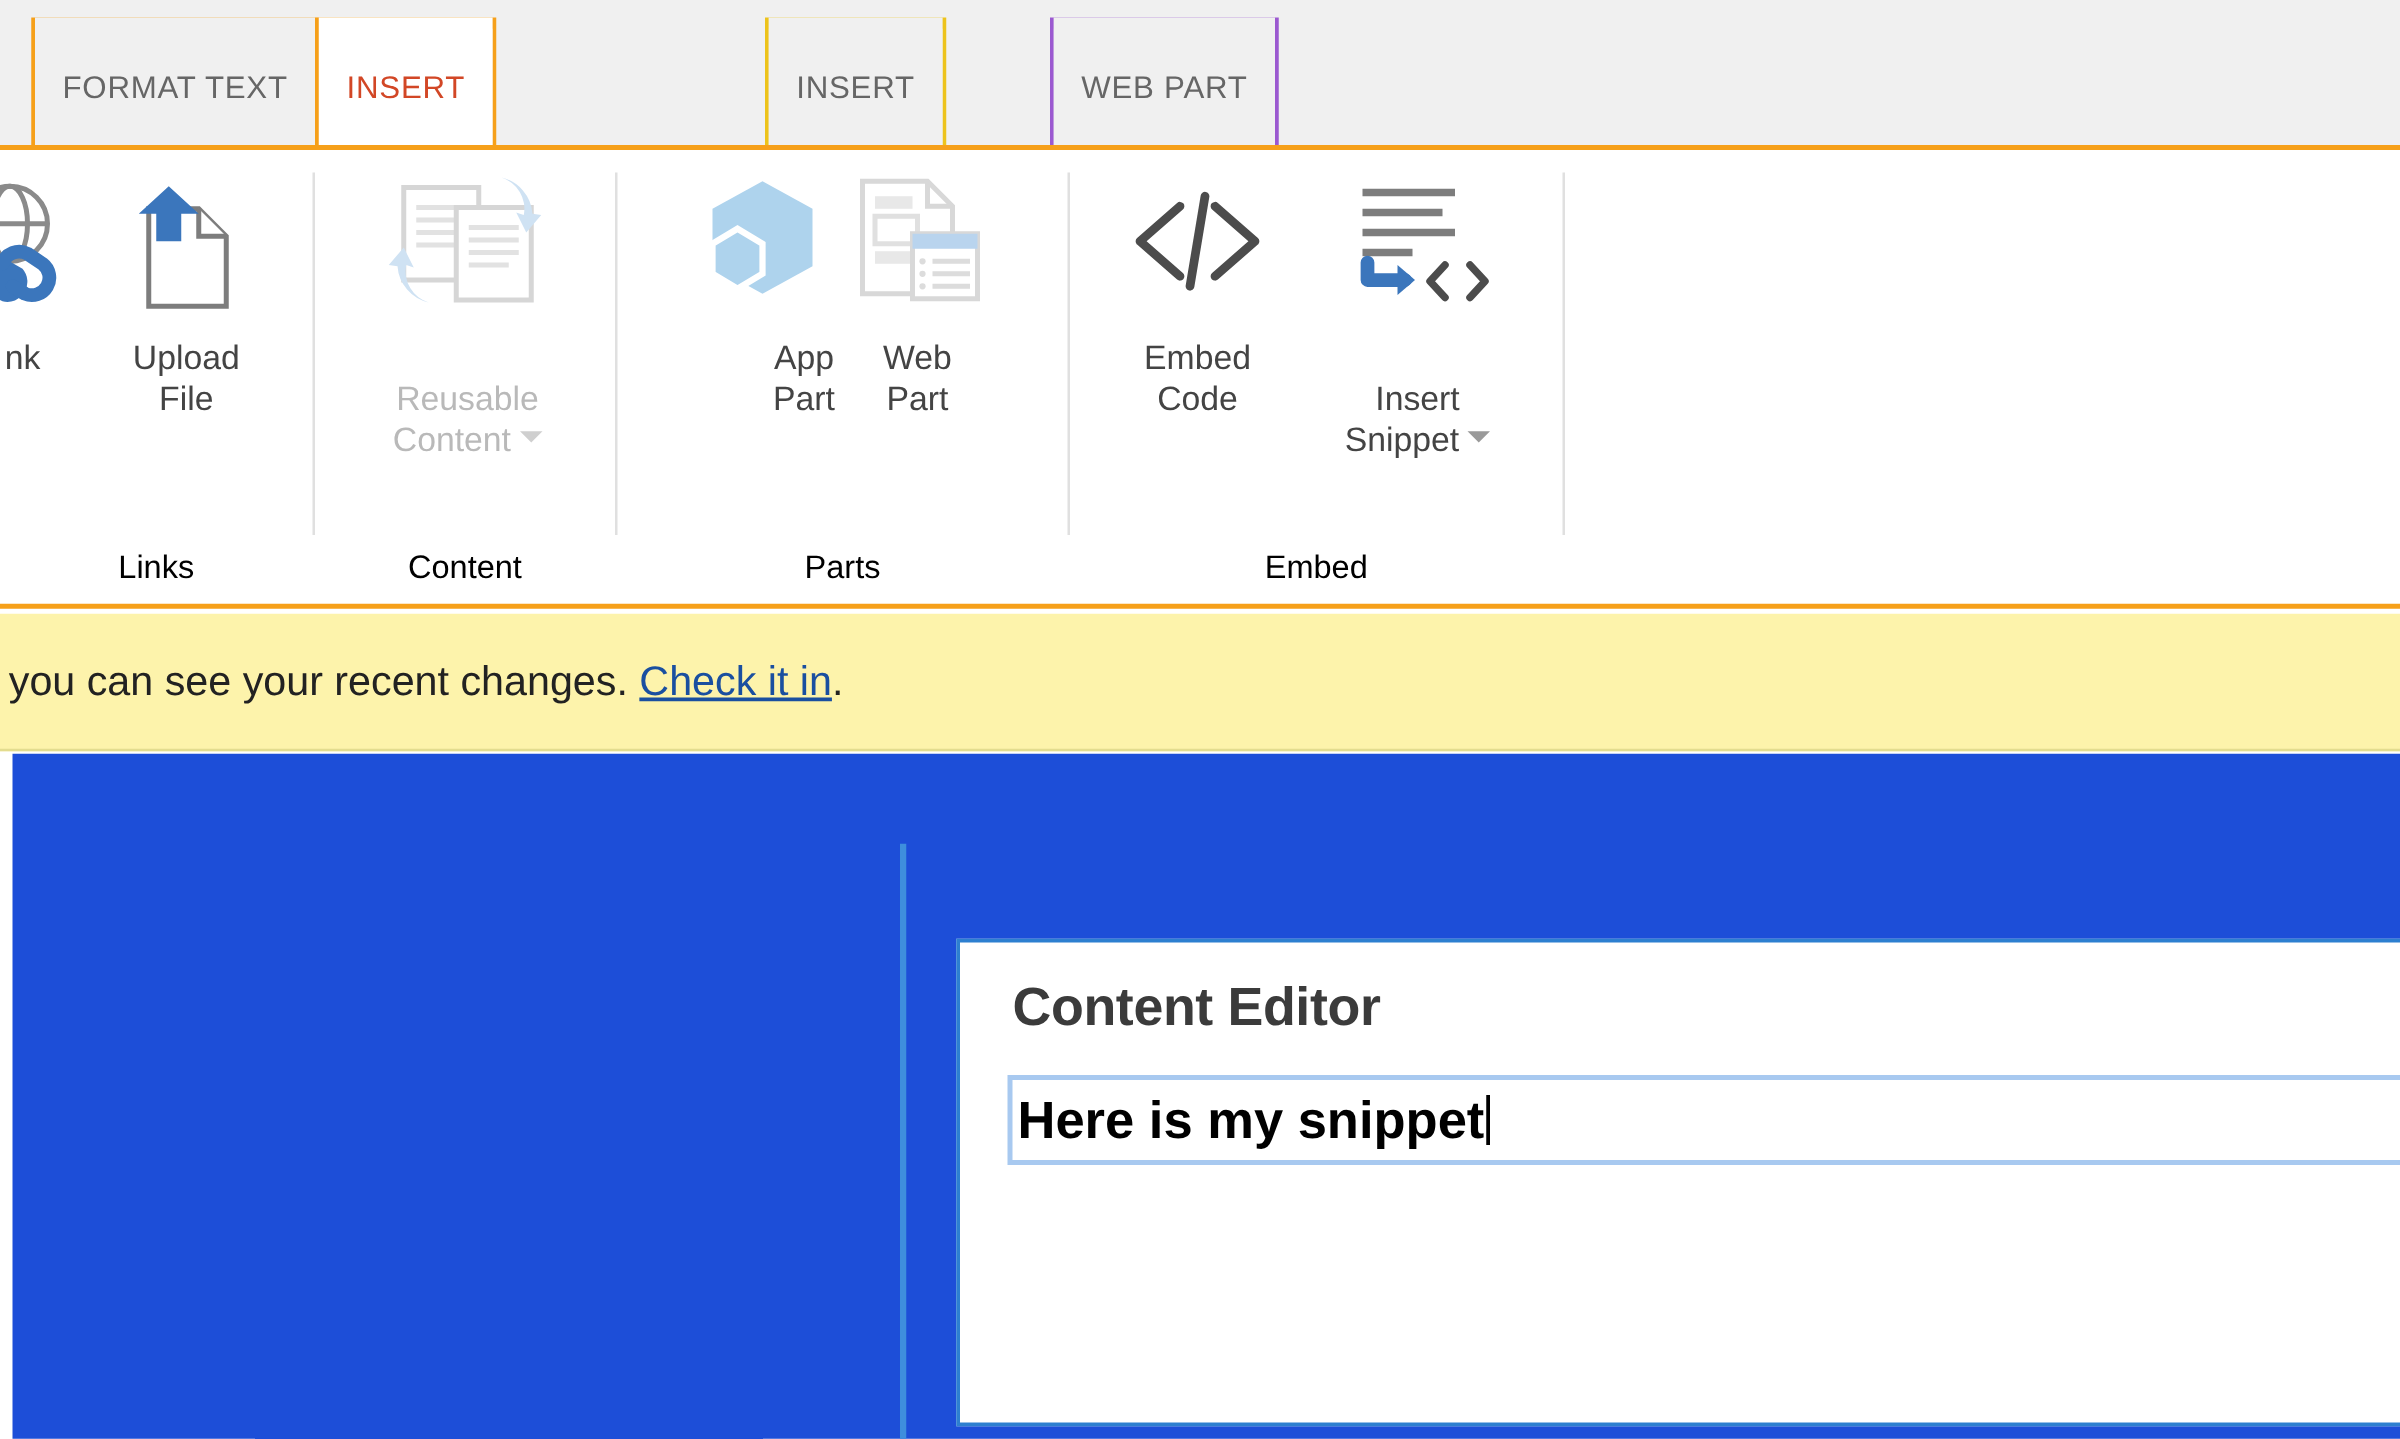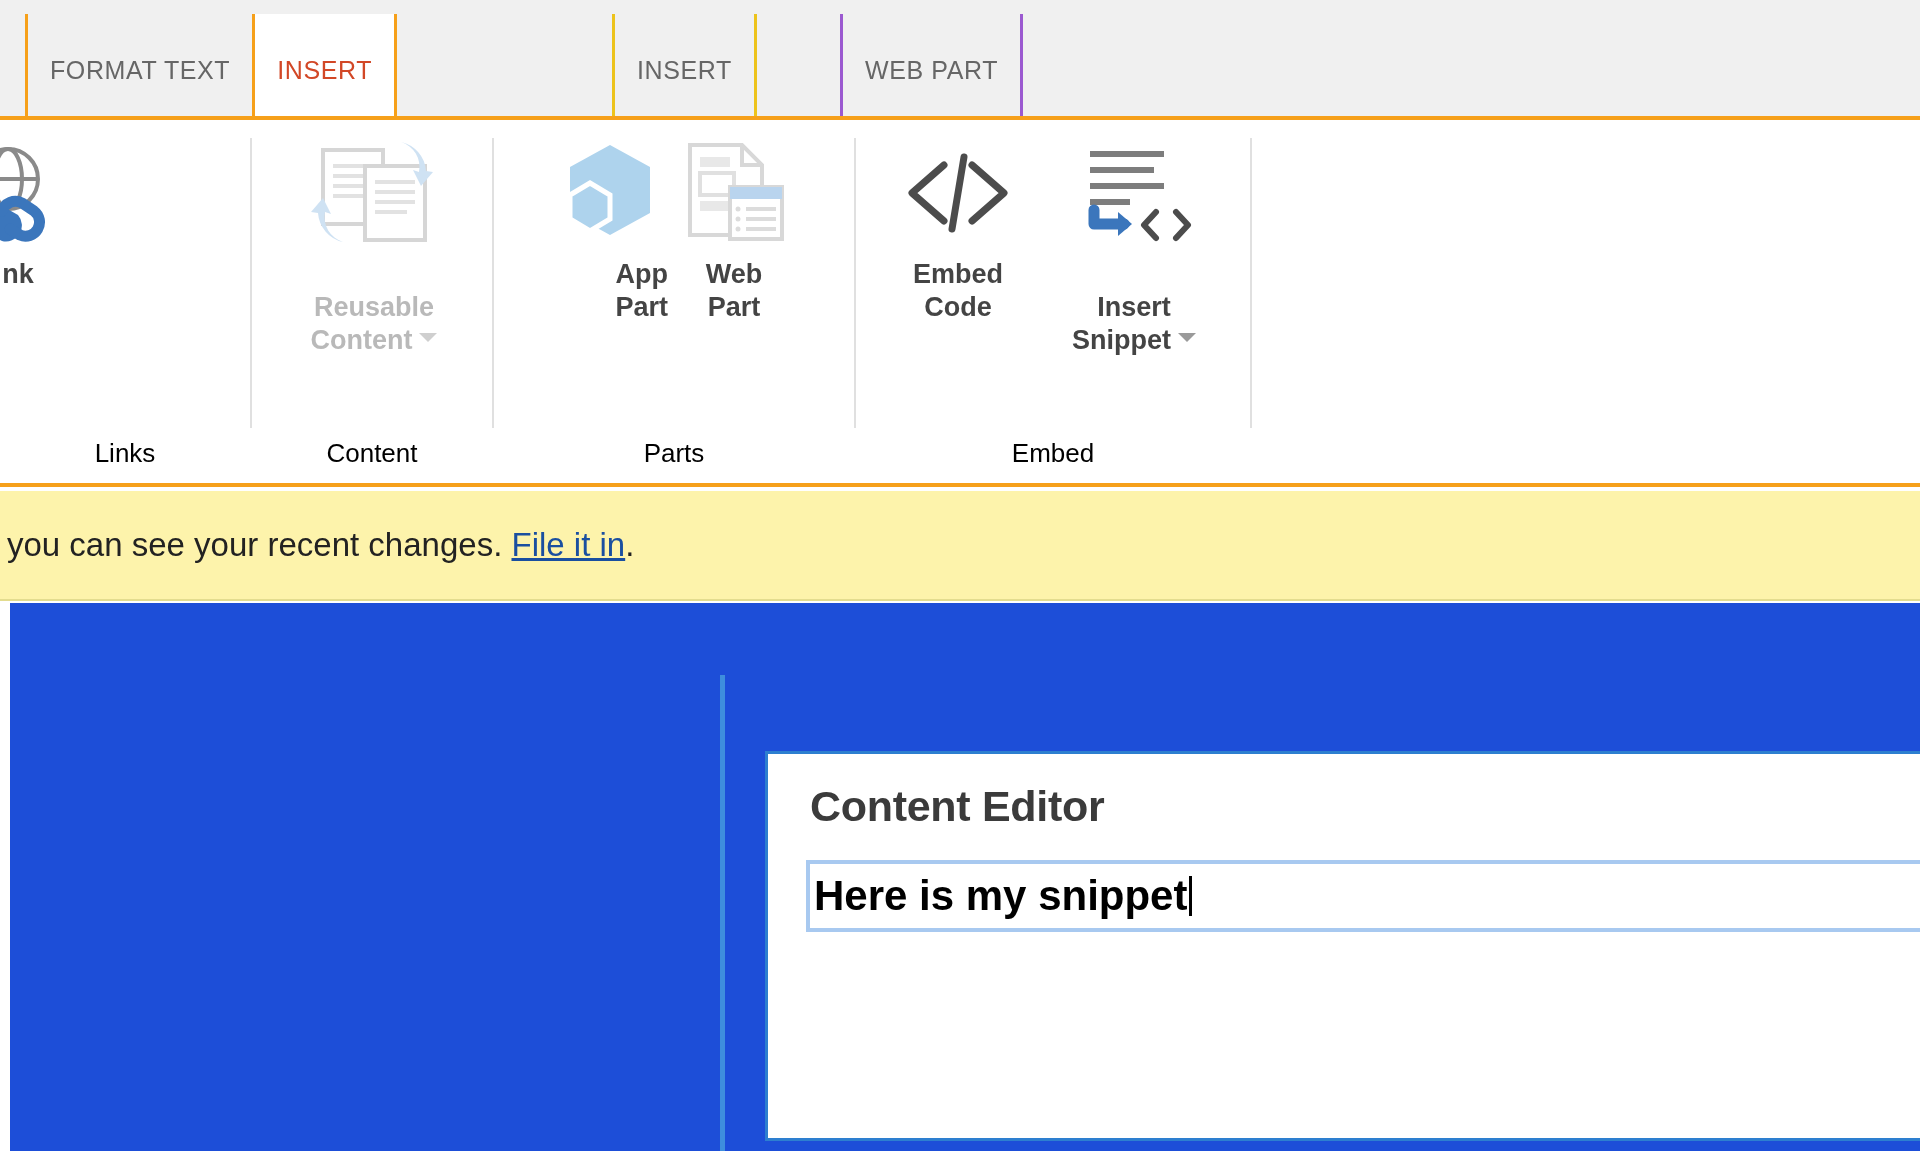--- a/index.html
+++ b/index.html
@@ -74,23 +74,23 @@
     width: 100%; text-align: center;
     font-size: 26px; color: #000000;
   }
   .rb-btn {
     position: absolute; top: 14px;
     display: flex; flex-direction: column; align-items: center;
     cursor: default;
   }
   .rb-icon { height: 118px; display: flex; align-items: center; justify-content: center; }
   .rb-label {
-    margin-top: 6px;
+    margin-top: 18px;
     font-size: 27px; line-height: 33px;
-    color: #444444; text-align: center; white-space: pre-line; font-weight: bold;
+    color: #444444; text-align: center; white-space: pre-line;
   }
   .rb-btn.disabled .rb-label { color: #b9b9b9; }
   .rb-caret {
     display: inline-block;
     width: 0; height: 0; margin-left: 7px;
     border-left: 9px solid transparent;
     border-right: 9px solid transparent;
     border-top: 9px solid #9a9a9a;
     vertical-align: middle;
     position: relative; top: -4px;
@@ -192,20 +192,31 @@
             <circle cx="44" cy="40" r="30" fill="none" stroke="#8a8a8a" stroke-width="4"></circle>
             <ellipse cx="44" cy="40" rx="14" ry="30" fill="none" stroke="#8a8a8a" stroke-width="4"></ellipse>
             <line x1="14" y1="40" x2="74" y2="40" stroke="#8a8a8a" stroke-width="4"></line>
             <path d="M18 78 a16 16 0 0 1 22 -10 l14 8 a16 16 0 0 1 -16 26 l-12 -6 a16 16 0 0 1 -8 -18 z" fill="#3b76bc"></path>
             <path d="M38 72 a14 14 0 0 1 20 -8 l12 8 a14 14 0 0 1 -14 24 l-10 -6" fill="none" stroke="#3b76bc" stroke-width="11" stroke-linecap="round"></path>
           </svg>
         </div>
         <div class="rb-label">nk</div>
       </div>
 
+      <div class="rb-btn" style="left:74px; width:150px;">
+        <div class="rb-icon">
+          <svg width="112" height="112" viewBox="0 0 112 112">
+            <path d="M26 30 h40 l22 22 v56 h-62 z" fill="#ffffff" stroke="#7d7d7d" stroke-width="4"></path>
+            <path d="M66 30 v22 h22" fill="#ffffff" stroke="#7d7d7d" stroke-width="4"></path>
+            <path d="M32 44 v-22 h-14 l24 -22 l24 22 h-14 v22 z" fill="#3b76bc" transform="translate(0,12)"></path>
+          </svg>
+        </div>
+        <div class="rb-label">Upload
+File</div>
+      </div>
       <div class="rb-group-label">Links</div>
     </div>
 
     <div class="rb-group-sep" style="left:250px;"></div>
 
     <div class="rb-group" style="left:252px; width:240px;">
       <div class="rb-btn disabled" style="left:32px; width:180px;">
         <div class="rb-icon">
           <svg width="130" height="118" viewBox="0 0 130 118">
             <rect x="14" y="16" width="60" height="74" fill="#ffffff" stroke="#d6d6d6" stroke-width="4"></rect>
@@ -311,21 +322,21 @@
       </div>
       <div class="rb-group-label">Embed</div>
     </div>
 
     <div class="rb-group-sep" style="left:1250px;"></div>
 
   </div>
 </div>
 
 <div class="notify-bar">
-  <div class="notify-text"><span>ly you can see your recent changes. </span><span class="notify-link">File it in</span><span>.</span></div>
+  <div class="notify-text"><span>ly you can see your recent changes. </span><span class="notify-link">Check it in</span><span>.</span></div>
 </div>
 
 <div class="canvas">
   <div class="zone-left-rule"></div>
 
   <div class="webpart-box">
     <div class="webpart-title">Content Editor</div>
     <div class="editable-field">
       <span class="editable-text">Here is my snippet</span>
         <span class="caret-bar"></span>

